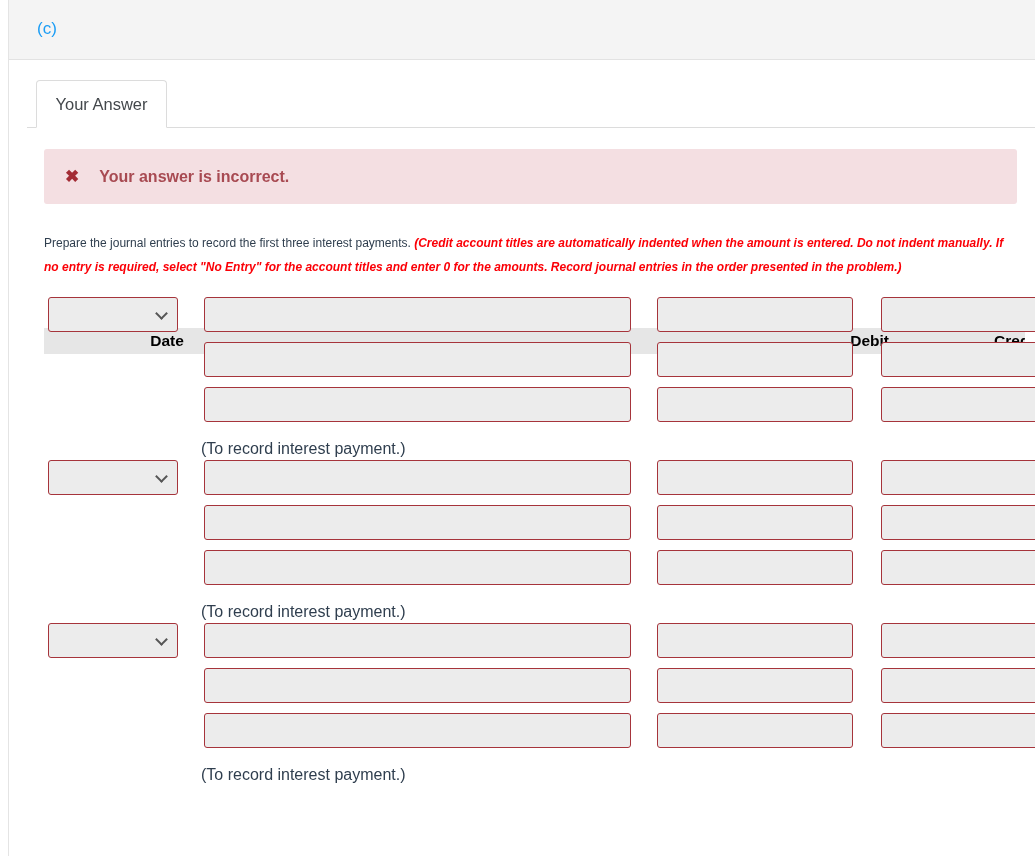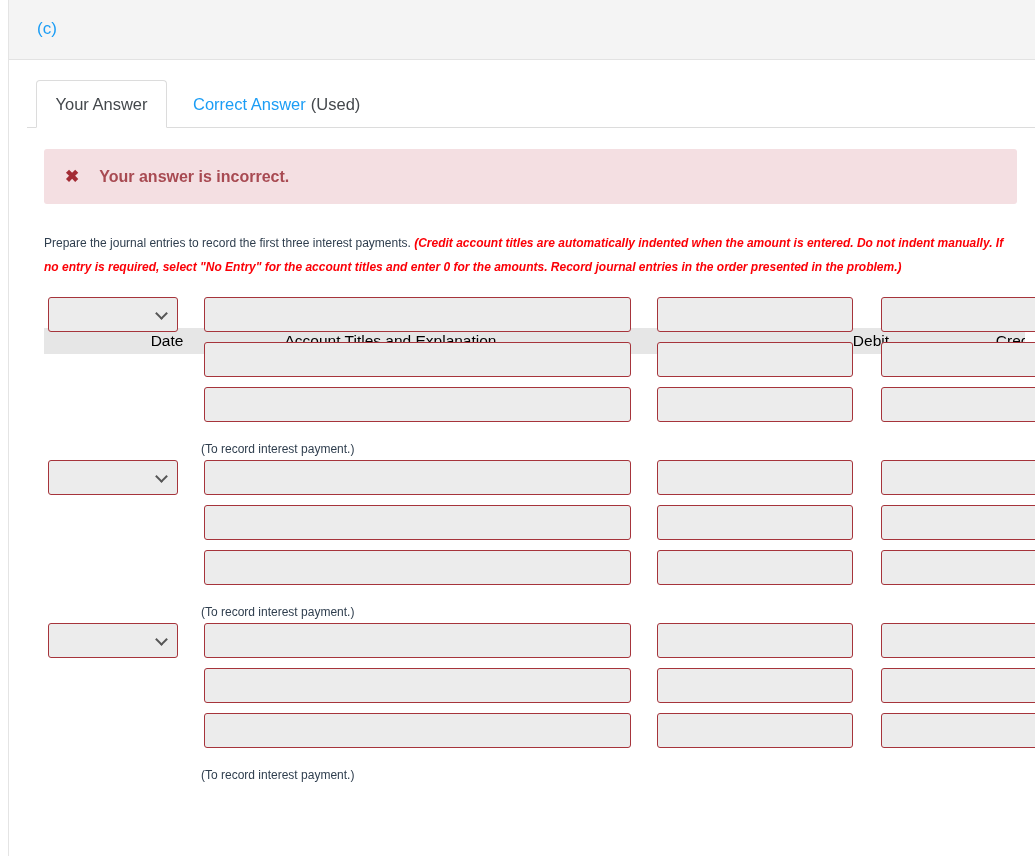--- a/index.html
+++ b/index.html
@@ -163,21 +163,21 @@
     top: 267px;
     width: 981px;
     height: 26px;
     background: #e6e6e6;
     overflow: hidden;
   }
   .th {
     position: absolute;
     top: 3px;
     font-size: 15.5px;
-    font-weight: normal;
+    font-weight: bold;
     color: #000000;
     white-space: nowrap;
     line-height: 20px;
   }
   .th-date   { left: 53px;  width: 140px; text-align: center; }
   .th-acct   { left: 204px; width: 285px; text-align: center; }
   .th-debit  { left: 650px; width: 195px; text-align: right; }
   .th-credit { left: 875px; width: 195px; text-align: center; }
 
   .tbl-body {
@@ -226,21 +226,21 @@
     border-radius: 3px;
     box-sizing: border-box;
   }
   .f-acct   { left: 204px; width: 427px; }
   .f-debit  { left: 657px; width: 196px; }
   .f-credit { left: 881px; width: 196px; }
 
   .memo {
     position: absolute;
     left: 201px;
-    font-size: 12px;
+    font-size: 16px;
     color: #2f3e4e;
     line-height: 22px;
     white-space: nowrap;
   }
 </style>
 </head>
 <body>
 
 <div id="page">
 
@@ -251,38 +251,33 @@
     <div class="part-label">(c)</div>
   </div>
 
   <div class="panel">
 
     <div class="tabs">
       <div class="tab-underline"></div>
       <div class="tab tab-active">
         <span>Your Answer</span>
       </div>
-      <div class="tab tab-inactive">
-        <span>Correct Answer</span>
-          <span class="used">(Used)</span>
-      </div>
     </div>
 
     <div class="alert">
       <span class="alert-icon">✖</span>
       <span class="alert-text">Your answer is incorrect.</span>
     </div>
 
     <div class="instruction">
       <span>Prepare the journal entries to record the first three interest payments. </span><span class="emph">(Credit account titles are automatically indented when the amount is entered. Do not indent manually. If no entry is required, select "No Entry" for the account titles and enter 0 for the amounts. Record journal entries in the order presented in the problem.)</span>
     </div>
 
     <div class="tbl-head">
       <div class="th th-date">Date</div>
-      <div class="th th-acct">Account Titles and Explanation</div>
       <div class="th th-debit">Debit</div>
       <div class="th th-credit">Credit</div>
     </div>
 
   </div>
 
   <div class="tbl-body" id="tbl-body">
       <div class="entry-block" style="position: absolute; left: 0px; top: 0px; width: 1035px; height: 163px;">
         <div class="date-select" style="top: 0px;">
           <span class="chev"></span>

